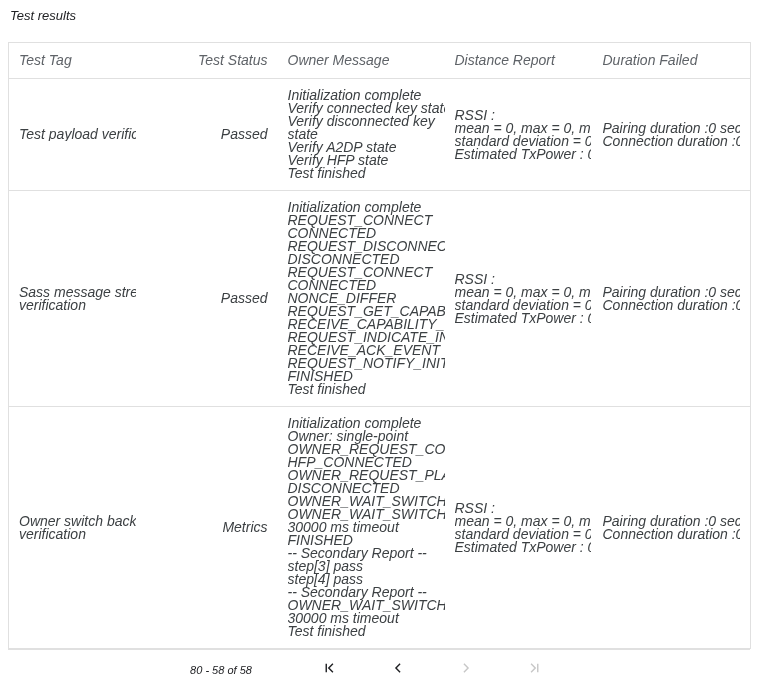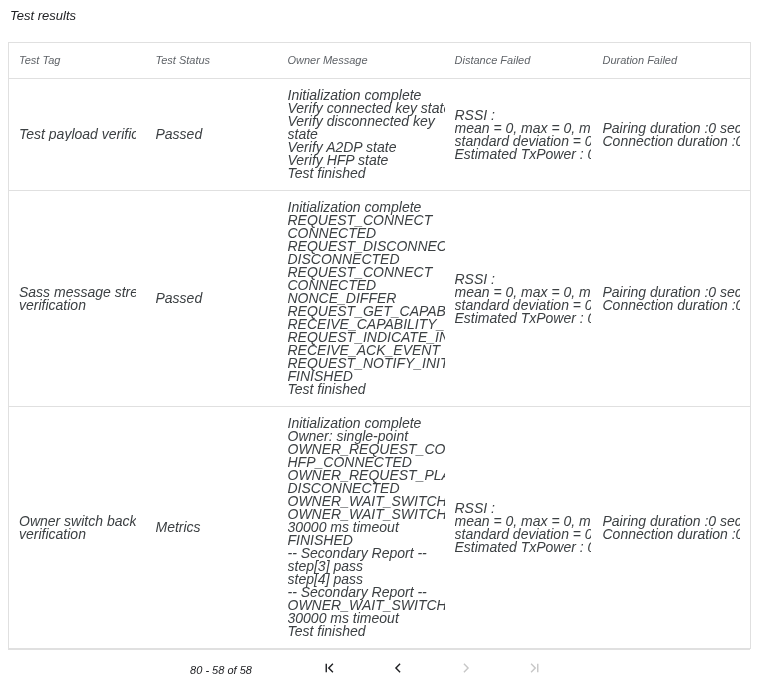--- a/index.html
+++ b/index.html
@@ -30,29 +30,29 @@
     display: table-cell;
     vertical-align: middle;
     padding: 10px 10px;
     font-size: 14px;
     line-height: 13px;
     color: #3c4043;
     border-top: 1px solid #e0e0e0;
   }
   .thead .tcell {
     color: #5f6368;
-    font-size: 11px;
+    font-size: 14px;
     border-top: none;
     padding-top: 11px;
     padding-bottom: 11px;
     white-space: nowrap;
     overflow: hidden;
   }
   .col1 { width: 137px; }
-  .col2 { width: 132px; }
+  .col2 { width: 132px; text-align: right; }
   .col3 { width: 167px; padding-right: 0; }
   .col4 { width: 148px; padding-right: 2px; }
   .col5 { width: 158px; }
   .cell-text {
     white-space: pre;
     overflow: hidden;
     display: block;
     width: 100%;
   }
   .footer {
@@ -85,21 +85,21 @@
 
 <div class="page">
   <div class="page-title">Test results</div>
 
   <div class="results-table">
 
     <div class="trow thead">
       <div class="tcell col1">Test Tag</div>
       <div class="tcell col2">Test Status</div>
       <div class="tcell col3">Owner Message</div>
-      <div class="tcell col4">Distance Failed</div>
+      <div class="tcell col4">Distance Report</div>
       <div class="tcell col5">Duration Failed</div>
     </div>
 
     <div class="trow">
       <div class="tcell col1">
           <span class="cell-text">Test payload verification</span>
         </div>
       <div class="tcell col2">
           <span class="cell-text">Passed</span>
         </div>

